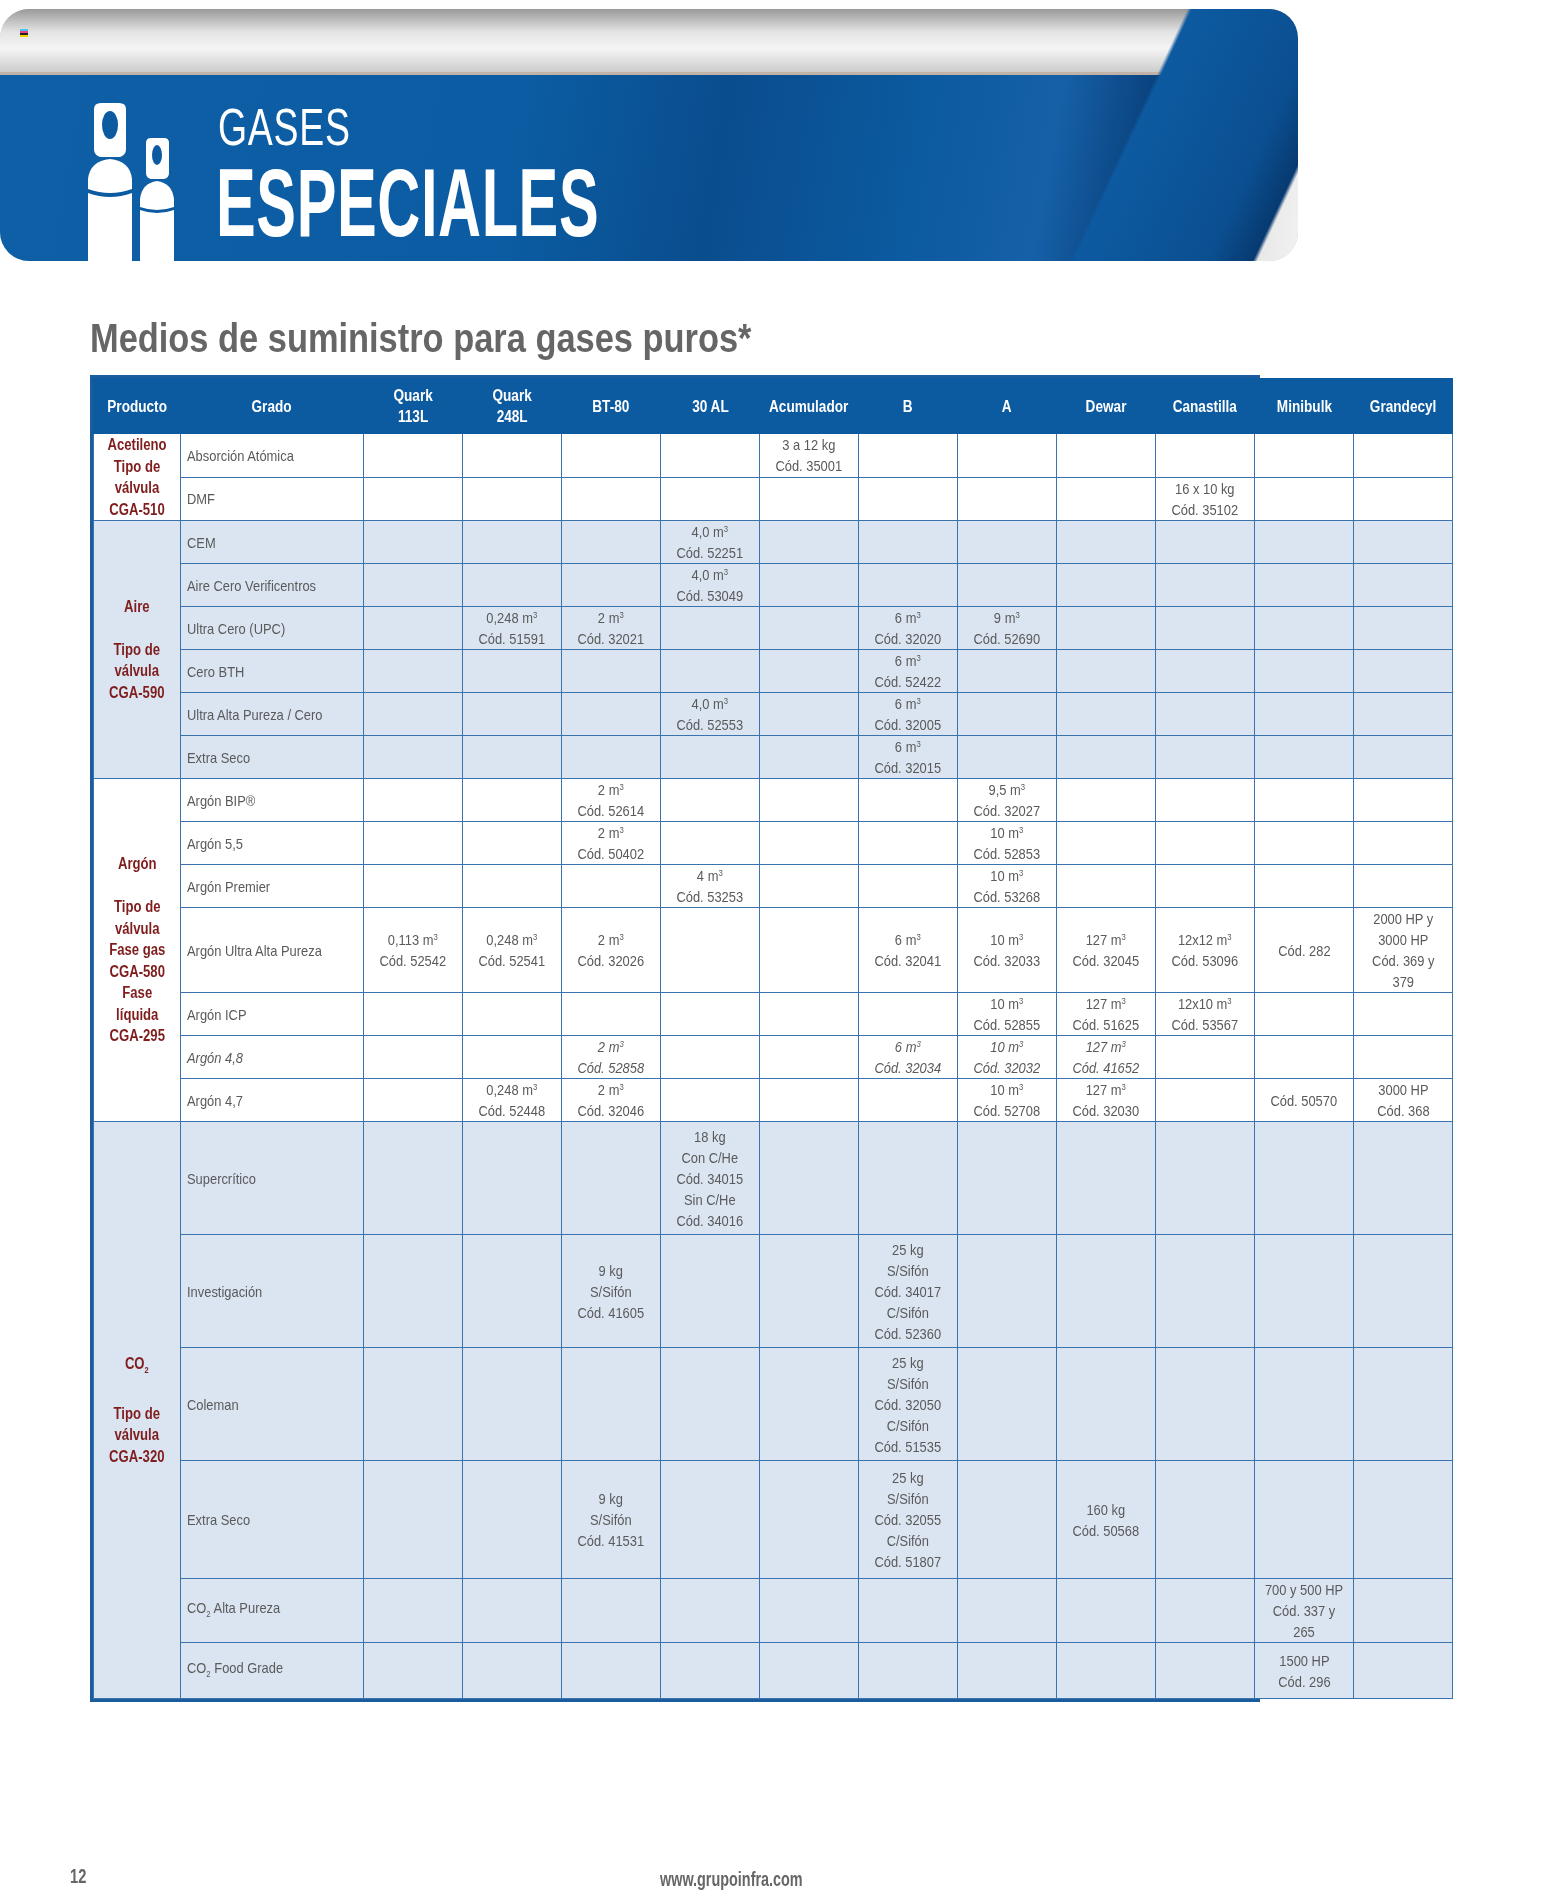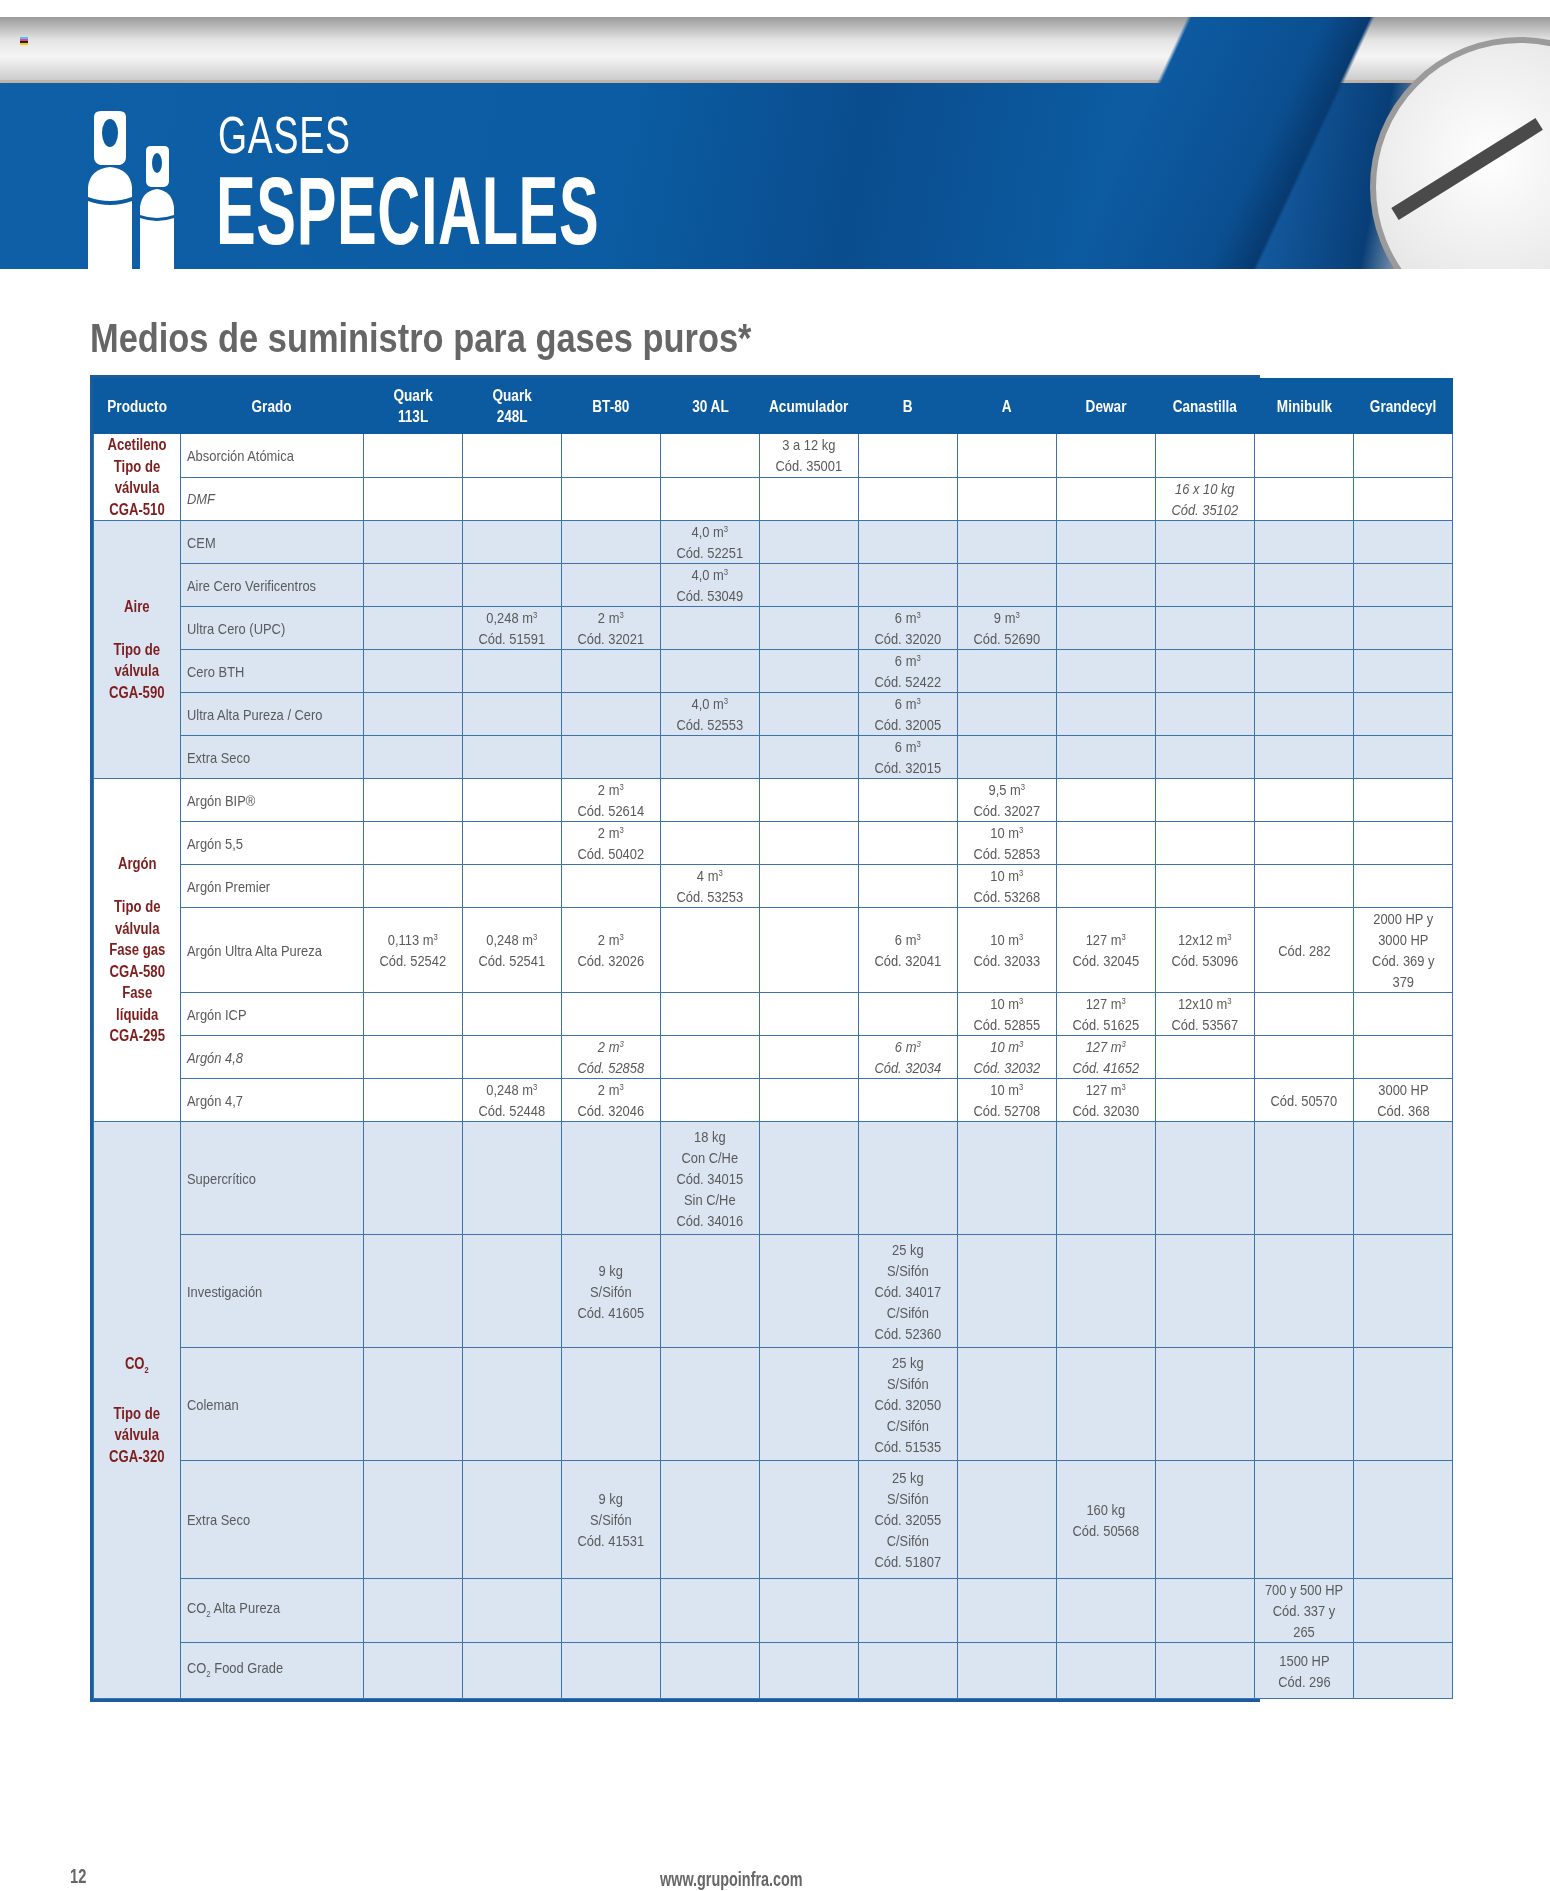--- a/index.html
+++ b/index.html
@@ -1,21 +1,21 @@
 <!DOCTYPE html>
 <html><head>
 <meta charset="utf-8">
 <style>
   * { box-sizing: border-box; margin: 0; padding: 0; }
   html, body { width: 1550px; height: 1891px; background: #ffffff; overflow: hidden; }
   body { position: relative; font-family: "Liberation Sans", sans-serif; color: #555; }
 
   
-  .banner { position: absolute; left: 0; top: 17px; width: 1550px; height: 252px; overflow: hidden;
-    background: linear-gradient(90deg, #c9c9c9 0%, #f1f1f1 20%, #d6d6d6 45%, #e9e9e9 60%, #bcbcbc 100%); }
+  .banner { position: absolute; left: 0; top: 9px; width: 1298px; height: 252px; overflow: hidden;
+    background: linear-gradient(90deg, #c9c9c9 0%, #f1f1f1 20%, #d6d6d6 45%, #e9e9e9 60%, #bcbcbc 100%); border-radius: 29px; }
   .banner-top-photo { position: absolute; left: 0; top: 0; width: 100%; height: 66px;
     background: linear-gradient(180deg, #9a9a9a 0%, #e4e4e4 35%, #f5f5f5 60%, #c7c7c7 100%); }
   .banner-top-photo::after { content: ""; position: absolute; left: 0; right: 0; bottom: 0; height: 3px; background: #b89c84; opacity: .5; }
   .banner-blue { position: absolute; left: 0; top: 66px; width: 100%; height: 186px;
     background: linear-gradient(100deg, #0e5fa6 0%, #0b5ca2 40%, #0a4d8e 55%, #0c5aa0 70%, #1660a8 80%, #083e77 88%, #d8d8d8 92%, #f2f2f2 100%); }
   .banner-diag { position: absolute; left: 1050px; top: 0; width: 340px; height: 252px;
     background: linear-gradient(115deg, transparent 0%, transparent 30%, #0d5aa1 31%, #0b4f91 60%, #073a70 70%, transparent 71%); }
   .gauge { position: absolute; left: 1370px; top: 20px; width: 300px; height: 300px; border-radius: 50%;
     border: 6px solid #9b9b9b; background: radial-gradient(circle at 40% 40%, #ffffff 0%, #e6e6e6 60%, #b9b9b9 100%); }
   .gauge-needle { position: absolute; left: 1395px; top: 190px; width: 170px; height: 14px; background: #4a4a4a; transform: rotate(-32deg); transform-origin: left center; }
@@ -131,21 +131,21 @@
           <td></td>
           <td></td>
           <td><span class="c">3 a 12 kg<br>Cód. 35001</span></td>
           <td></td>
           <td></td>
           <td></td>
           <td></td>
           <td></td>
           <td></td>
         </tr>
-        <tr class="white" style="height: 41px; font-style: italic;">
+        <tr class="white" style="height: 41px;">
           <td class="grade"><span class="c">DMF</span></td>
           <td></td>
           <td></td>
           <td></td>
           <td></td>
           <td></td>
           <td></td>
           <td></td>
           <td></td>
           <td><span class="c">16 x 10 kg<br>Cód. 35102</span></td>

